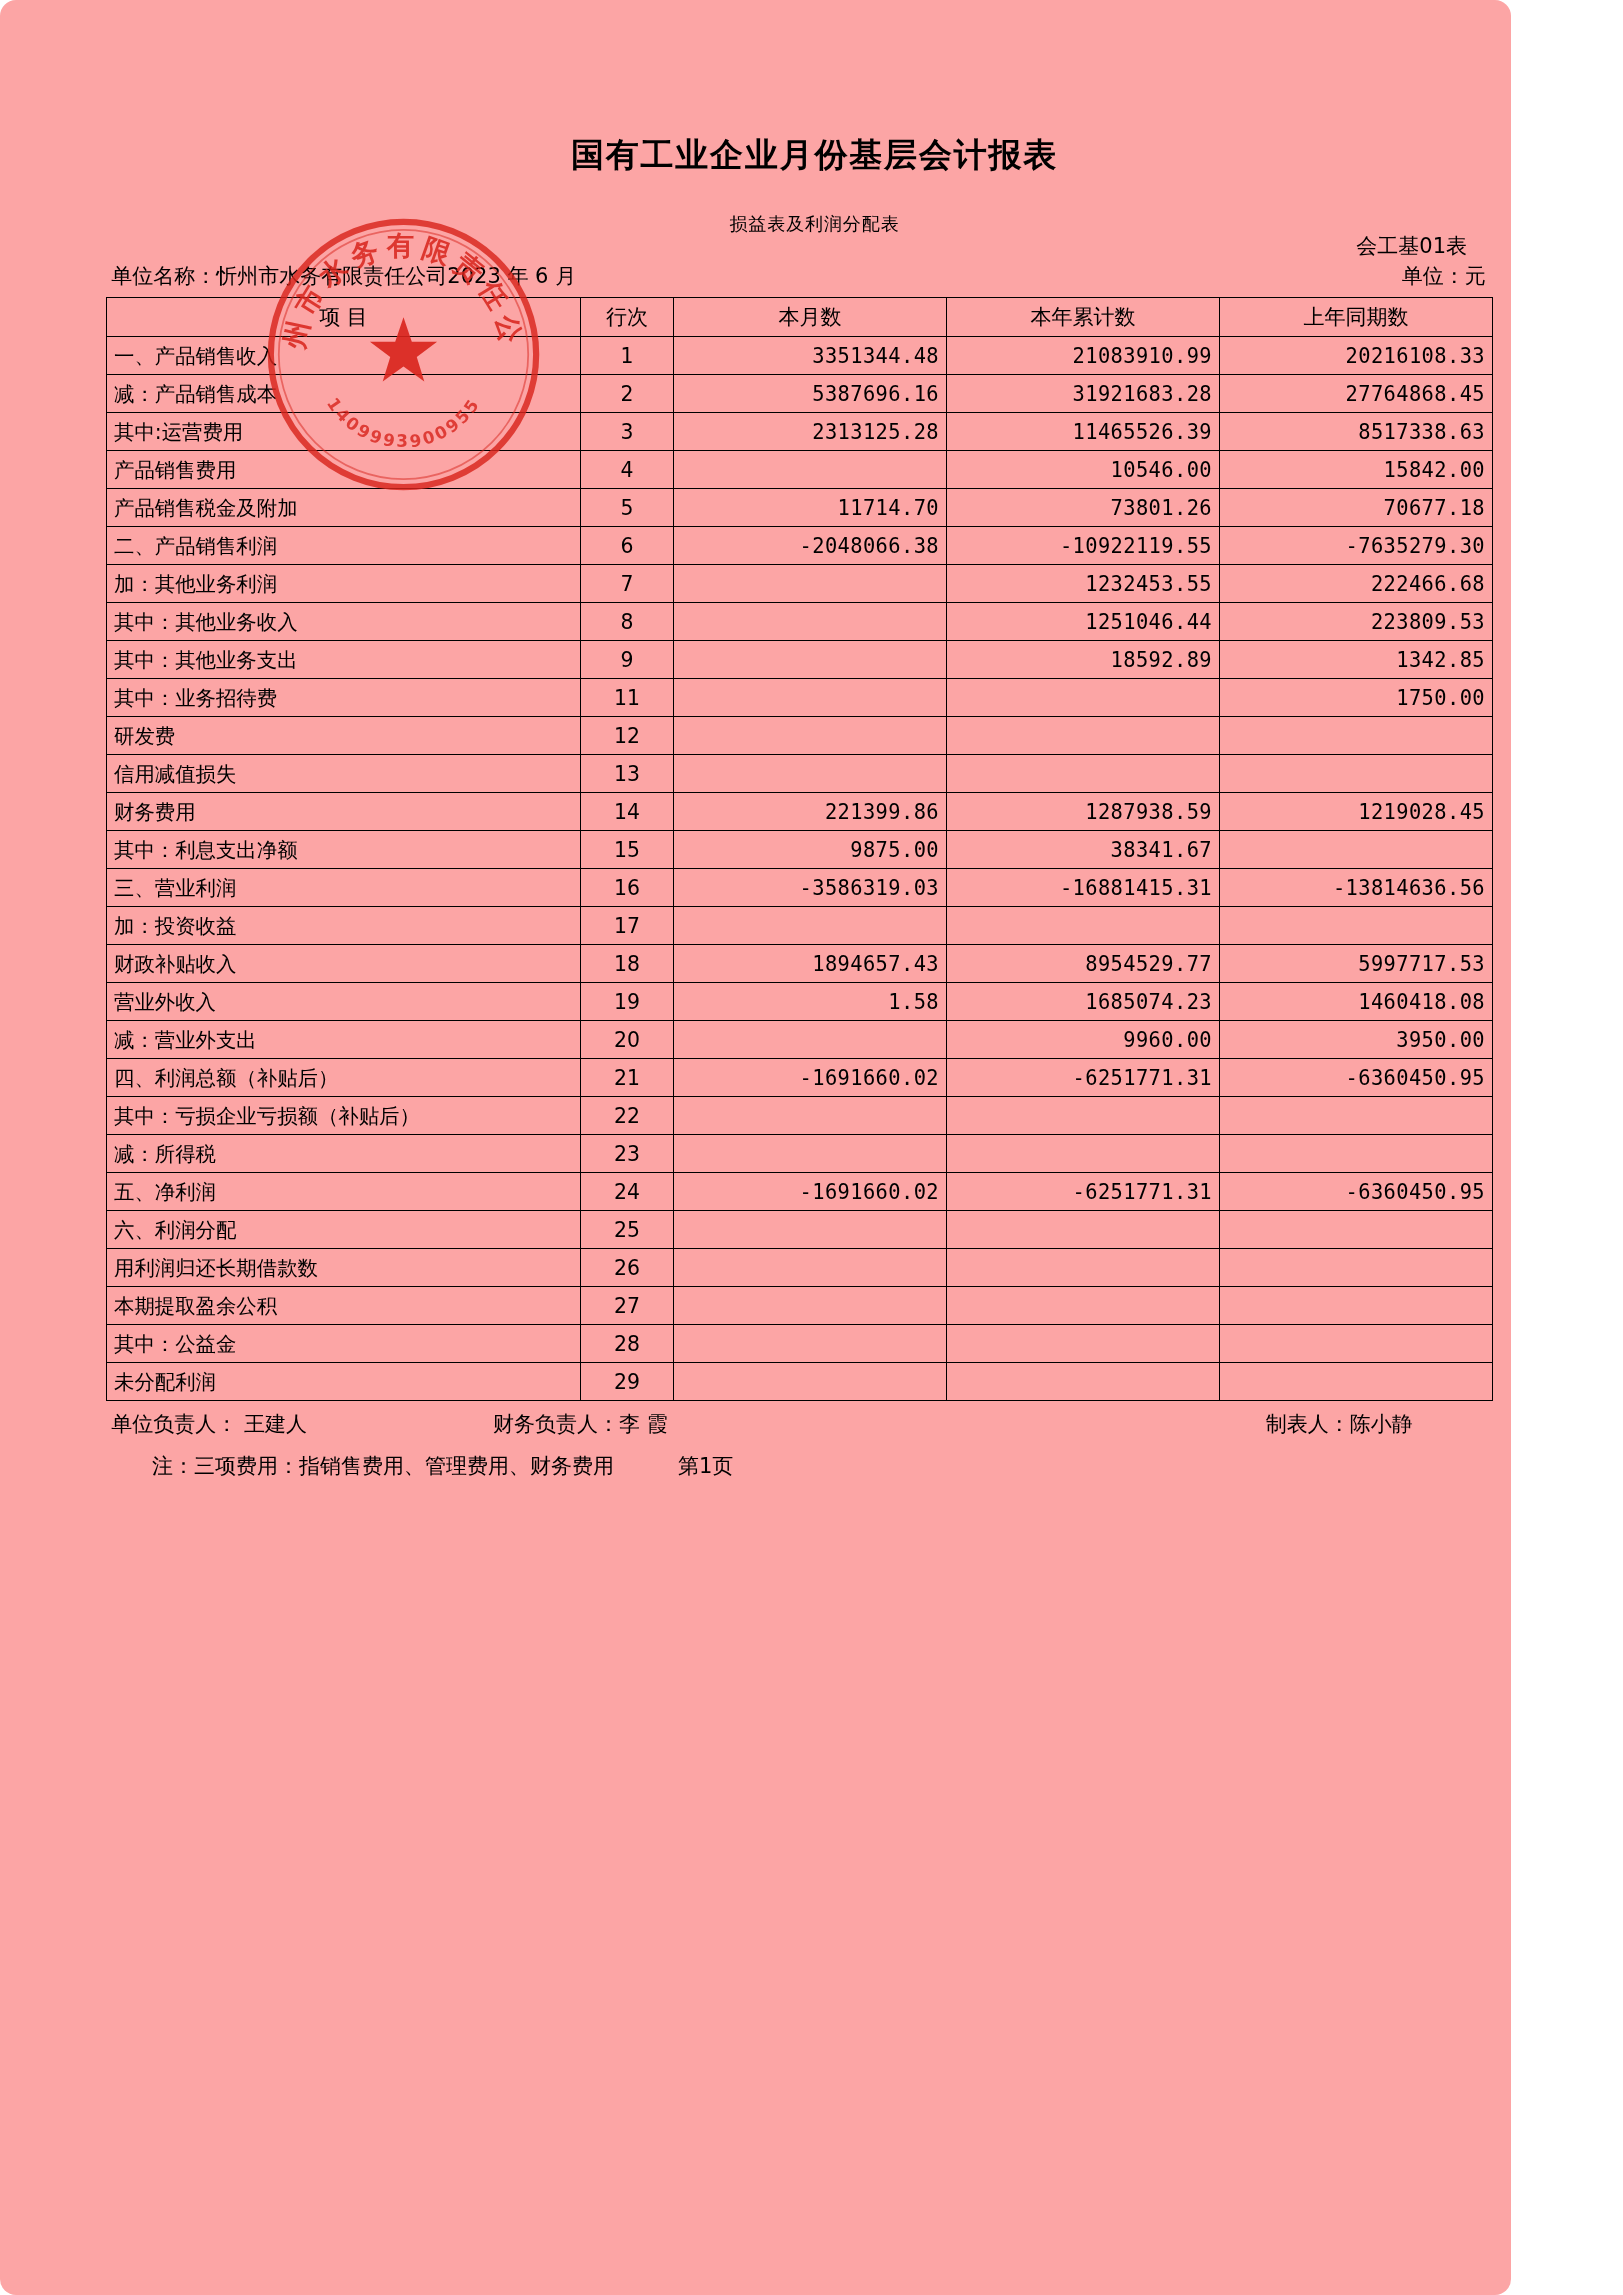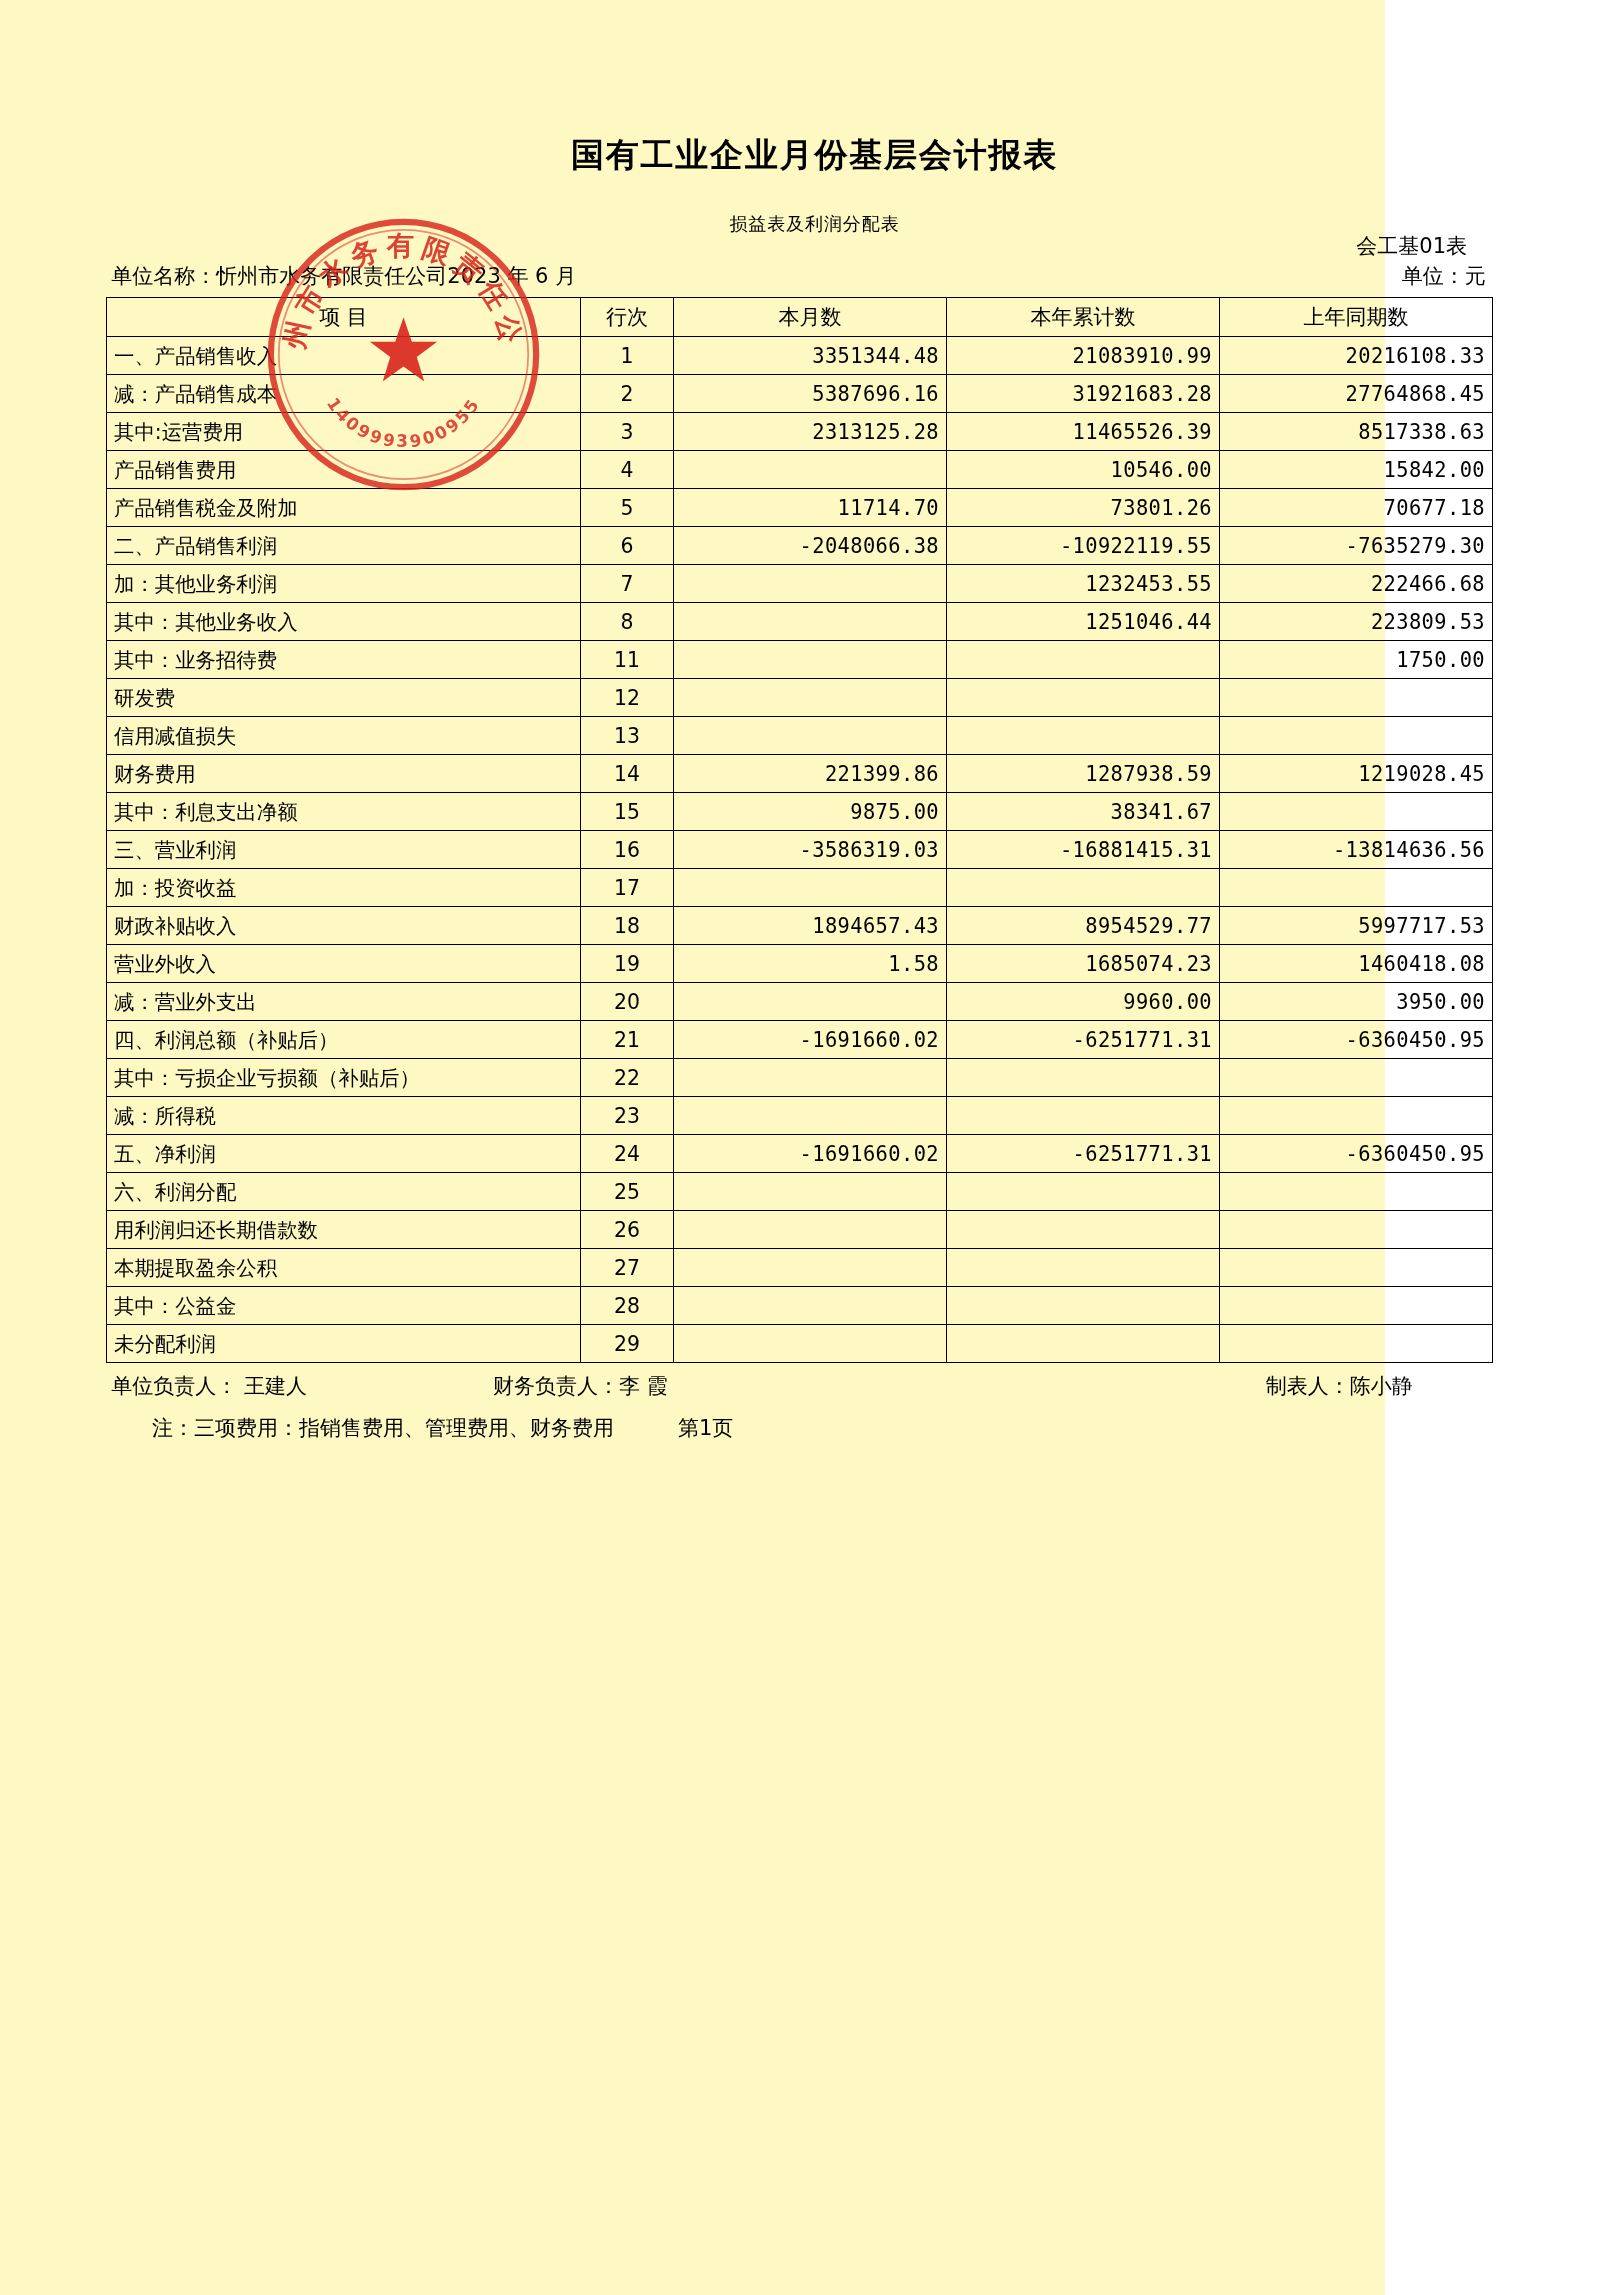--- a/index.html
+++ b/index.html
@@ -11,23 +11,24 @@
     width: 1623px;
     height: 2295px;
     position: relative;
     font-family: "DejaVu Sans", "Liberation Sans", sans-serif;
     color: #000;
     overflow: hidden;
   }
   .page {
     position: absolute;
     left: 0; top: 0;
-    width: 1385px;
+    width: 1511px;
     height: 2295px;
-    background: #fef9c3;
+    background: #fca5a5;
+    border-radius: 16px;
   }
   .sheet {
     position: absolute;
     left: 106px;
     top: 133px;
     width: 1417px;
   }
   .doc-title {
     text-align: center;
     font-size: 33px;
@@ -226,20 +227,27 @@
             <td class="num"></td>
             <td class="num">1232453.55</td>
             <td class="num">222466.68</td>
           </tr>
           <tr>
             <td class="item ind2">其中：其他业务收入</td>
             <td class="line">8</td>
             <td class="num"></td>
             <td class="num">1251046.44</td>
             <td class="num">223809.53</td>
+          </tr>
+          <tr>
+            <td class="item ind2">其中：其他业务支出</td>
+            <td class="line">9</td>
+            <td class="num"></td>
+            <td class="num">18592.89</td>
+            <td class="num">1342.85</td>
           </tr>
           <tr>
             <td class="item ind2">其中：业务招待费</td>
             <td class="line">11</td>
             <td class="num"></td>
             <td class="num"></td>
             <td class="num">1750.00</td>
           </tr>
           <tr>
             <td class="item ind3">研发费</td>

